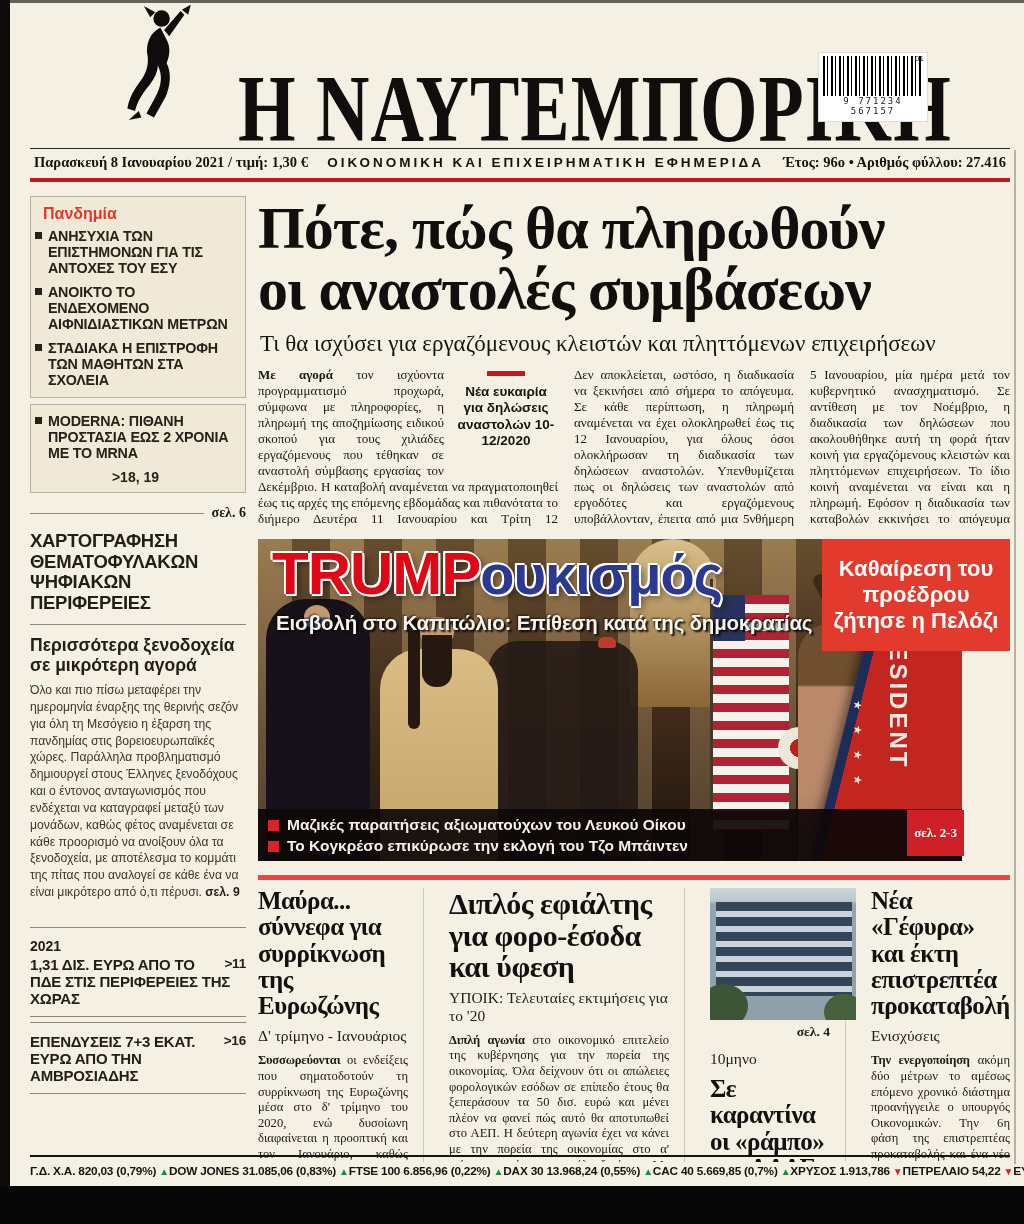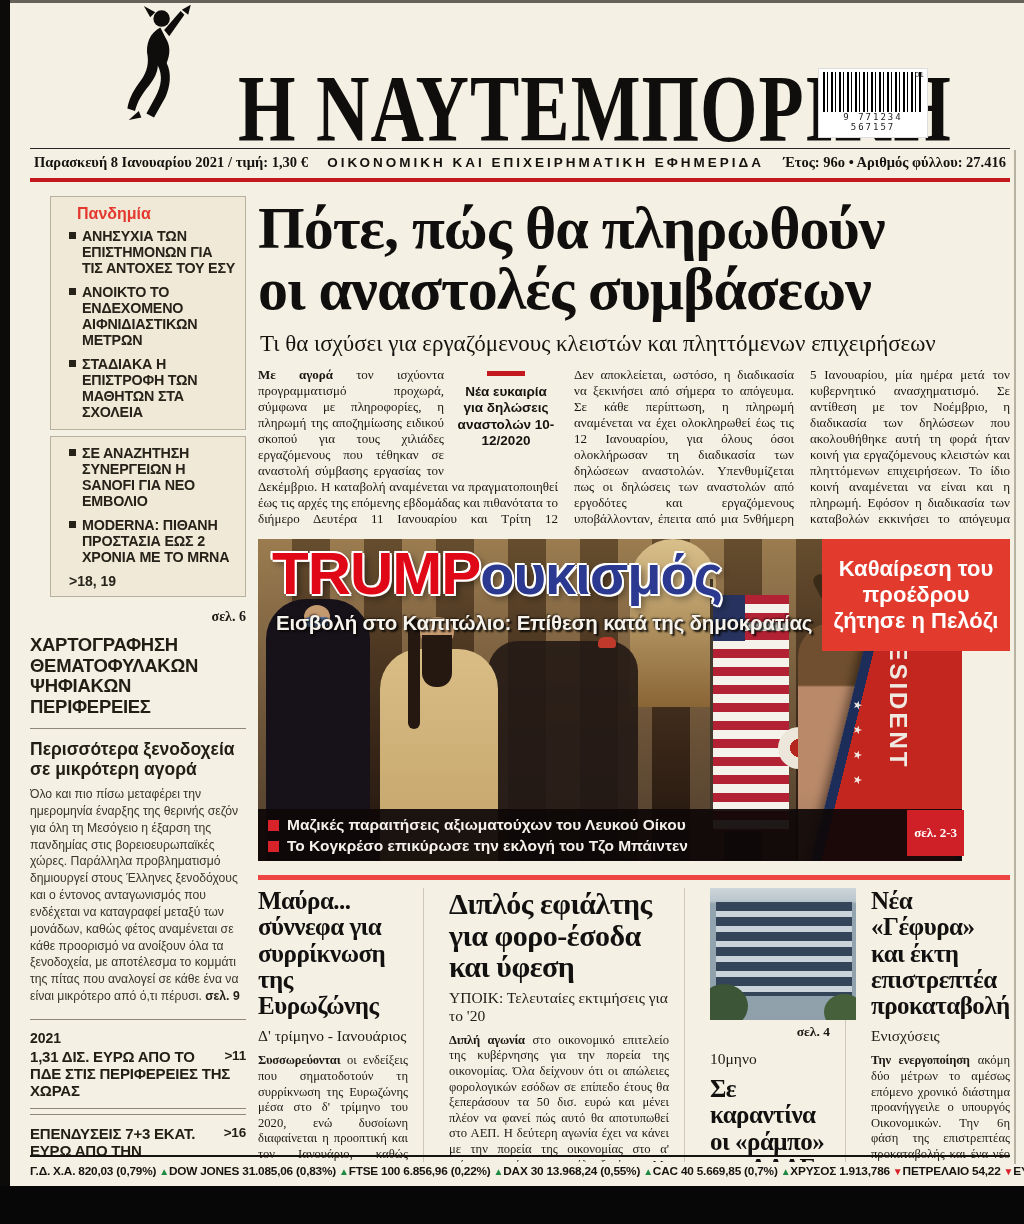--- a/index.html
+++ b/index.html
@@ -11,55 +11,55 @@
   .edge-top{position:absolute;left:0;top:0;width:100%;height:3px;background:#181611;opacity:.65;z-index:49;}
   .edge-bottom{position:absolute;left:0;bottom:0;width:100%;height:38px;background:#070707;z-index:50;}
   .edge-right-line{position:absolute;right:8px;top:150px;bottom:60px;width:2px;background:#b8b2a3;z-index:5;}
 
   
   .masthead{position:relative;height:148px;}
   .logo{position:absolute;left:116px;top:4px;}
   .mast-title{position:absolute;left:238px;right:168px;top:14px;text-align:center;
     font-family:"Liberation Serif",serif;font-weight:700;font-size:74px;color:#0f0e0c;
     transform:scaleY(1.3);transform-origin:50% 40%;letter-spacing:1px;white-space:nowrap;}
-  .barcode{position:absolute;right:96px;top:68px;width:100px;height:64px;background:#fff;
+  .barcode{position:absolute;right:96px;top:52px;width:100px;height:64px;background:#fff;
     border:1px solid #ddd;padding:3px 4px 1px 4px;}
   .bars{height:40px;background:repeating-linear-gradient(90deg,#000 0 2px,#fff 2px 4px,#000 4px 5px,#fff 5px 8px);}
   .bc-num{font-family:"DejaVu Sans Mono",monospace;font-size:9px;letter-spacing:2px;text-align:center;color:#222;}
   .bc-01{position:absolute;right:3px;top:1px;font-size:8px;color:#333;}
 
   .dateline{display:flex;align-items:baseline;justify-content:space-between;
     margin:0 14px 0 30px;border-top:1px solid #2a2823;padding:5px 4px 4px 4px;}
   .dl-left,.dl-right{font-family:"Liberation Serif",serif;font-weight:700;font-size:14.5px;color:#15130f;}
   .dl-center{font-weight:800;font-size:13.5px;letter-spacing:3px;color:#15130f;}
   .red-rule{height:4px;background:#c2181e;margin:3px 14px 0 30px;}
 
   
   .content{display:flex;gap:12px;margin:14px 14px 0 30px;height:966px;overflow:hidden;}
   .sidebar{width:216px;flex:none;}
   .main{flex:1;min-width:0;}
 
   
-  .sb-box{border:1px solid #b7b1a0;background:#f0e9d7;padding:8px 9px 7px 18px;margin-left:20px;}
+  .sb-box{border:1px solid #b7b1a0;background:#f0e9d7;padding:8px 9px 7px 4px;}
   .sb-box + .sb-box{margin-top:6px;}
   .sb-head{color:#e4372e;font-weight:800;font-size:16px;margin:0 0 5px 8px;}
   .sb-item{display:flex;gap:6px;font-weight:800;font-size:14.3px;line-height:1.12;
     color:#262219;letter-spacing:-.2px;margin-bottom:8px;}
   .sb-item:last-child{margin-bottom:2px;}
   .sq{flex:none;width:7px;height:7px;background:#262219;margin-top:4px;}
-  .sb-pages{text-align:left;font-weight:800;font-size:14px;color:#262219;margin-top:2px;}
-  .pageref-row{display:flex;align-items:flex-end;margin:12px 0 8px 0;flex-direction:column;}
+  .sb-pages{text-align:center;font-weight:800;font-size:14px;color:#262219;margin-top:2px;}
+  .pageref-row{display:flex;align-items:center;margin:12px 0 8px 0;}
   .pageref-row .line{flex:1;height:1px;background:#8d887b;}
   .pageref-row span{font-family:"Liberation Serif",serif;font-weight:700;font-size:14px;margin-left:8px;}
   .sb-map{font-weight:800;font-size:18.5px;line-height:1.12;letter-spacing:-.3px;color:#211e15;
     border-bottom:1px solid #8d887b;padding:2px 0 10px 0;}
   .sb-hotels-t{font-weight:800;font-size:17.5px;line-height:1.15;color:#211e15;margin:10px 0 7px 0;}
   .sb-hotels-b{font-size:12.2px;line-height:1.38;color:#3a362b;text-align:left;}
   .sb-hotels-b b{color:#211e15;}
-  .briefs{border-top:1px solid #8d887b;margin-top:14px;}
+  .briefs{border-top:1px solid #8d887b;margin-top:26px;}
   .brief{padding:10px 0 9px 0;border-bottom:1px solid #8d887b;}
   .brief + .brief{border-top:1px solid #8d887b;margin-top:5px;}
   .b-kick{font-weight:800;font-size:14px;color:#211e15;margin-bottom:2px;}
   .b-title{font-weight:800;font-size:15px;line-height:1.14;letter-spacing:-.2px;color:#211e15;}
   .b-page{float:right;font-weight:800;font-size:13.5px;margin-left:6px;}
 
   
   .lead-hl{font-family:"Liberation Serif",serif;font-weight:700;font-size:60px;line-height:1.01;
     letter-spacing:-1px;color:#100f0d;margin:2px 0 0 0;}
   .lead-hl span{display:block;}
@@ -209,24 +209,20 @@
             <span>ΑΝΟΙΚΤΟ ΤΟ ΕΝΔΕΧΟΜΕΝΟ ΑΙΦΝΙΔΙΑΣΤΙΚΩΝ ΜΕΤΡΩΝ</span>
           </div>
         <div class="sb-item">
             <span class="sq"></span>
             <span>ΣΤΑΔΙΑΚΑ Η ΕΠΙΣΤΡΟΦΗ ΤΩΝ ΜΑΘΗΤΩΝ ΣΤΑ ΣΧΟΛΕΙΑ</span>
           </div>
       </div>
       <div class="sb-box">
         <div class="sb-item">
             <span class="sq"></span>
-            <span>ΣΕ ΑΝΑΖΗΤΗΣΗ ΣΥΝΕΡΓΕΙΩΝ Η SANOFI ΓΙΑ ΝΕΟ ΕΜΒΟΛΙΟ</span>
-          </div>
-        <div class="sb-item">
-            <span class="sq"></span>
             <span>MODERNA: ΠΙΘΑΝΗ ΠΡΟΣΤΑΣΙΑ ΕΩΣ 2 ΧΡΟΝΙΑ ΜΕ ΤΟ MRNA</span>
           </div>
         <div class="sb-pages">&gt;18, 19</div>
       </div>
       <div class="pageref-row">
         <div class="line"></div>
         <span>σελ. 6</span>
       </div>
 
       <div class="sb-map">ΧΑΡΤΟΓΡΑΦΗΣΗ ΘΕΜΑΤΟΦΥΛΑΚΩΝ ΨΗΦΙΑΚΩΝ ΠΕΡΙΦΕΡΕΙΕΣ</div>

